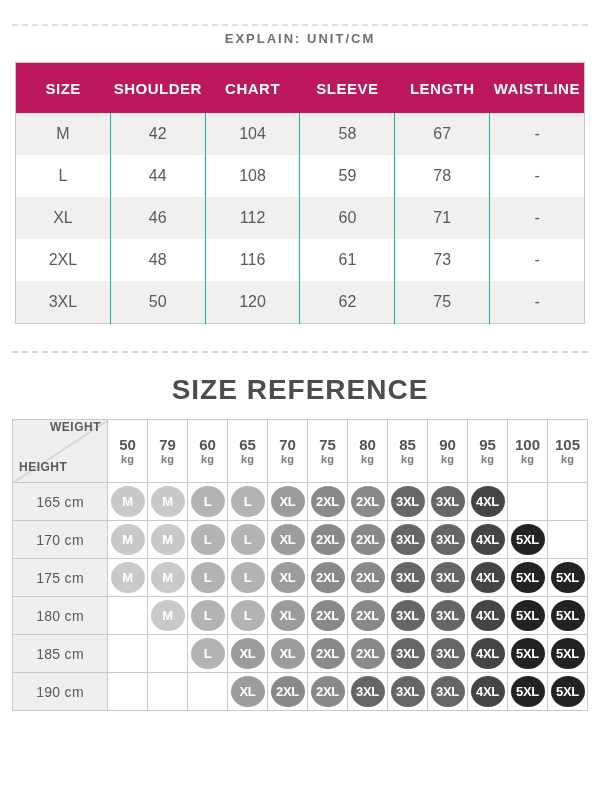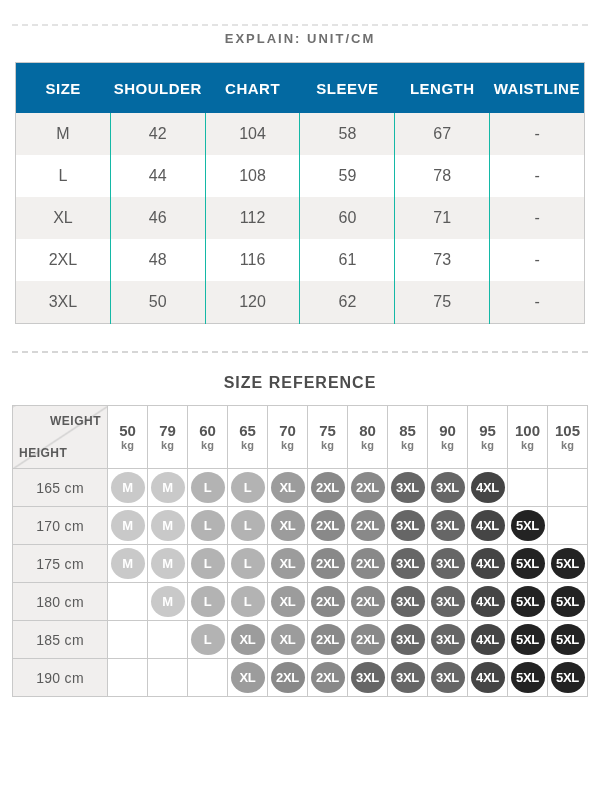--- a/index.html
+++ b/index.html
@@ -16,48 +16,48 @@
   .sub-title{
     margin-top:5px;text-align:center;font-size:13px;color:#6f6f6f;
     letter-spacing:2px;font-weight:bold;
   }
   table{border-collapse:collapse;}
   .size-chart{
     width:570px;margin:16px auto 0 auto;border:1px solid #c9c9c9;
     table-layout:fixed;
   }
   .size-chart thead th{
-    background:#0369a1;color:#ffffff;font-size:15px;font-weight:bold;
+    background:#be185d;color:#ffffff;font-size:15px;font-weight:bold;
     height:48px;letter-spacing:0.5px;
   }
   .size-chart tbody td{
     height:40px;text-align:center;font-size:16px;color:#5a5a5a;
     border-left:1px solid #14b8a6;
   }
   .size-chart tbody td:first-child{border-left:none;}
   .size-chart tbody tr.alt{background:#f2f0ee;}
   .measure-note{
     margin-top:17px;text-align:center;font-size:13px;color:#8d8d8d;
     letter-spacing:0.3px;
   }
   .mid-dashes{margin:27px 12px 0 12px;border-top:2px dashed #d6d6d6;height:0;}
   .ref-title{
-    margin:21px 0 0 0;text-align:center;font-size:16px;font-weight:bold;
+    margin:21px 0 0 0;text-align:center;font-size:28px;font-weight:bold;
     color:#4d4d4d;letter-spacing:1px;
   }
   .size-ref{
     width:576px;margin:13px auto 0 auto;table-layout:fixed;
   }
   .size-ref th,.size-ref td{border:1px solid #c9c9c9;padding:0;}
   .corner-cell{
     width:94px;height:62px;position:relative;background:#f1efee;
     background-image:linear-gradient(to bottom right,
       rgba(0,0,0,0) calc(50% - 1px),#c2c2c2 50%,rgba(0,0,0,0) calc(50% + 1px));
   }
-  .corner-weight{position:absolute;top:8px;right:6px;font-size:12px;color:#5a5a5a;font-weight:bold;letter-spacing:0.5px;}
+  .corner-weight{position:absolute;top:0;right:6px;font-size:12px;color:#5a5a5a;font-weight:bold;letter-spacing:0.5px;}
   .corner-height{position:absolute;bottom:8px;left:6px;font-size:12px;color:#5a5a5a;font-weight:bold;letter-spacing:0.5px;}
   .weight-cell{height:62px;text-align:center;background:#ffffff;vertical-align:middle;}
   .weight-val{display:block;font-size:15px;color:#555;font-weight:bold;line-height:17px;}
   .weight-unit{display:block;font-size:11px;color:#7d7d7d;line-height:13px;}
   .height-cell{
     height:37px;background:#f1efee;text-align:center;font-size:14px;
     color:#5a5a5a;font-weight:normal;letter-spacing:0.3px;
   }
   .matrix-cell{height:37px;text-align:center;background:#ffffff;vertical-align:middle;}
   .size-badge{

